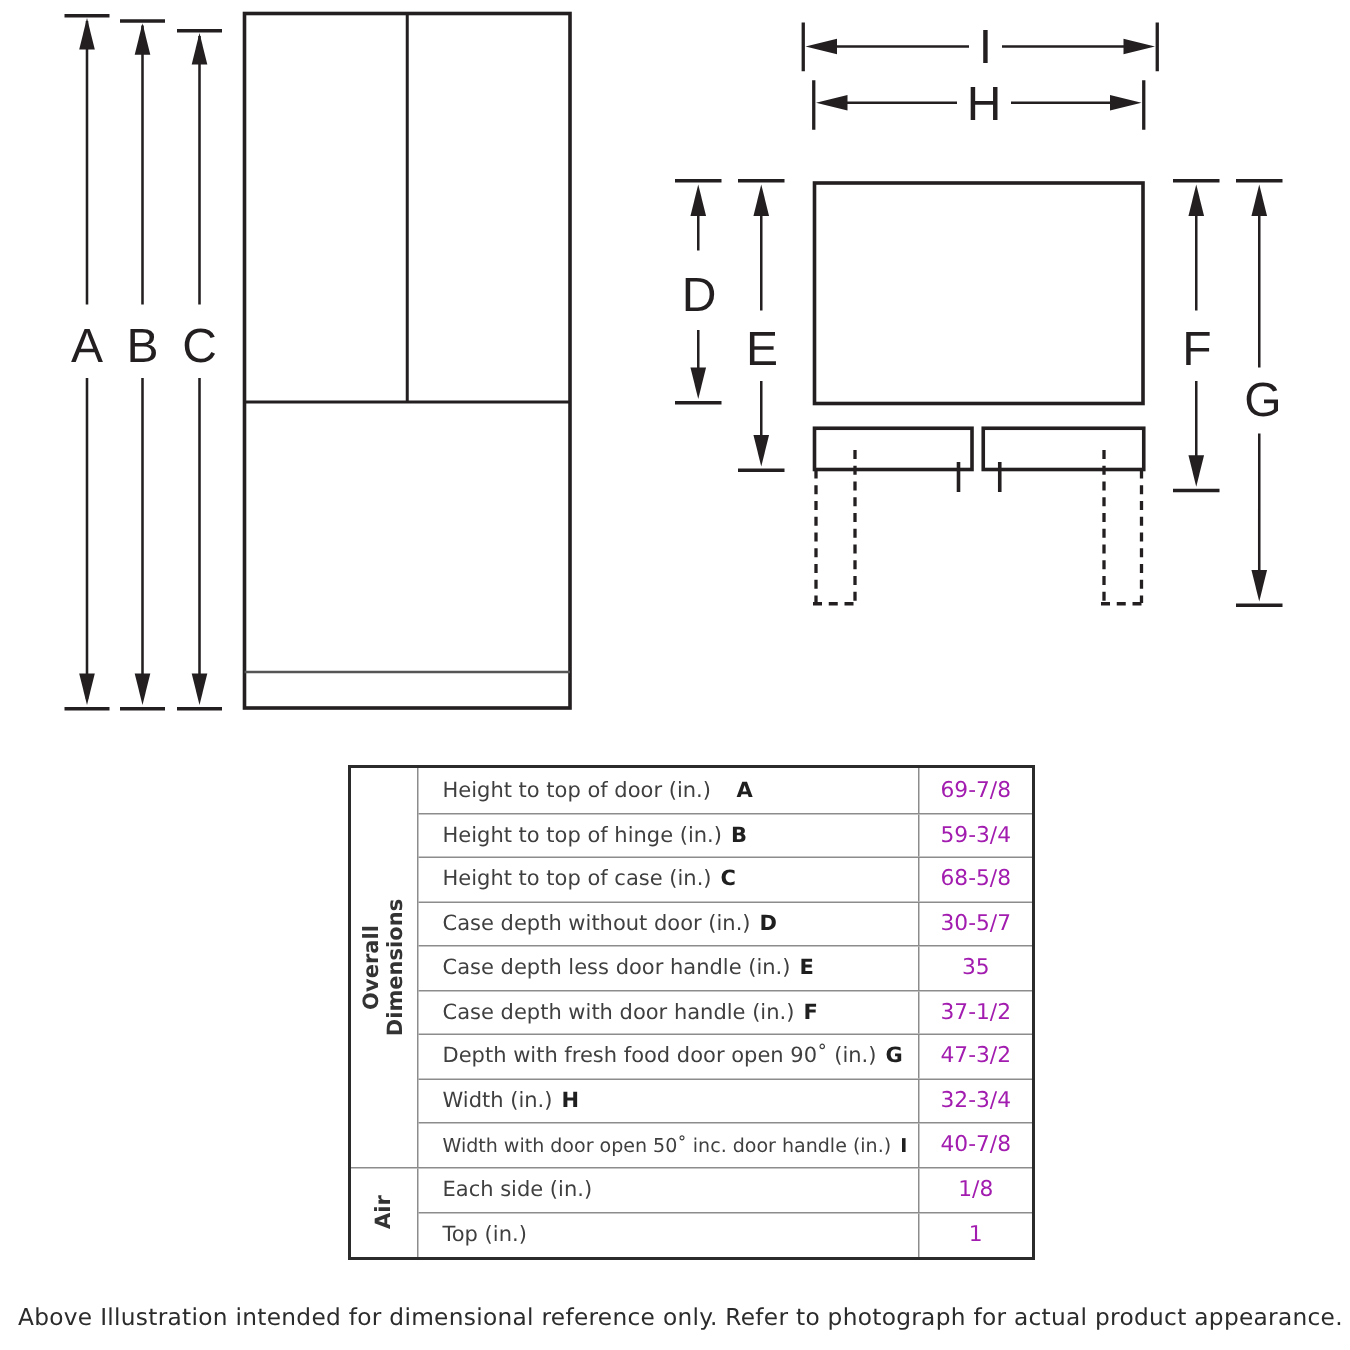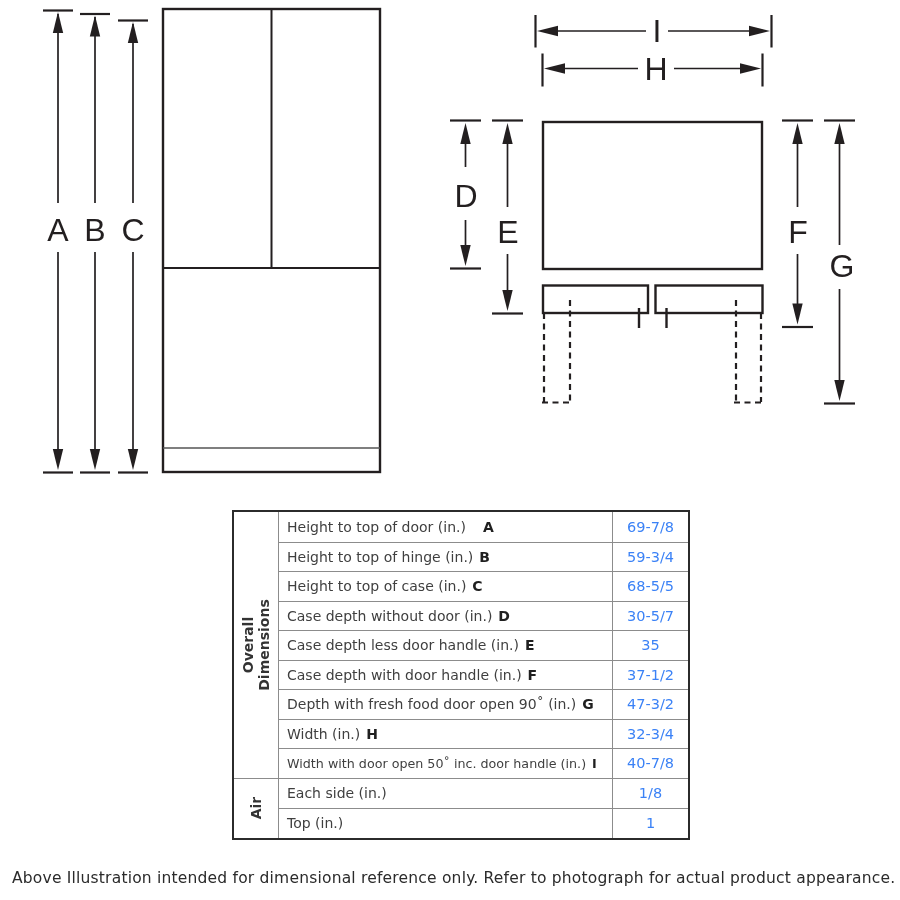--- a/index.html
+++ b/index.html
@@ -54,37 +54,38 @@
   .trow + .trow { border-top: 1.5px solid #8c8c8c; }
   .tlabel {
     flex: 1;
     display: flex;
     align-items: center;
     padding-left: 8px;
     font-size: 14px;
     color: #3f3f3f;
     white-space: nowrap;
     overflow: hidden;
+    margin-left: 8px;
   }
   .tlabel .code {
     font-weight: bold;
     color: #1f1f1f;
     margin-left: 6px;
   }
   .trow-0 .code { margin-left: 17px; }
   .trow-8 .tlabel { font-size: 12.7px; }
   .tvalue {
     width: 76px;
     min-width: 76px;
     border-left: 1.5px solid #8c8c8c;
     display: flex;
     align-items: center;
     justify-content: center;
     font-size: 14.5px;
-    color: #3b82f6;
+    color: #a21caf;
   }
   .caption {
     position: absolute;
     left: 12px;
     top: 869px;
     width: 890px;
     font-size: 15.5px;
     letter-spacing: 0.2px;
     color: #2b2b2b;
     white-space: nowrap;
@@ -238,21 +239,21 @@
               <span>Height to top of hinge (in.)</span>
               <span class="code">B</span>
             </div>
           <div class="tvalue">59-3/4</div>
         </div>
         <div class="trow trow-2">
           <div class="tlabel">
               <span>Height to top of case (in.)</span>
               <span class="code">C</span>
             </div>
-          <div class="tvalue">68-5/5</div>
+          <div class="tvalue">68-5/8</div>
         </div>
         <div class="trow trow-3">
           <div class="tlabel">
               <span>Case depth without door (in.)</span>
               <span class="code">D</span>
             </div>
           <div class="tvalue">30-5/7</div>
         </div>
         <div class="trow trow-4">
           <div class="tlabel">

